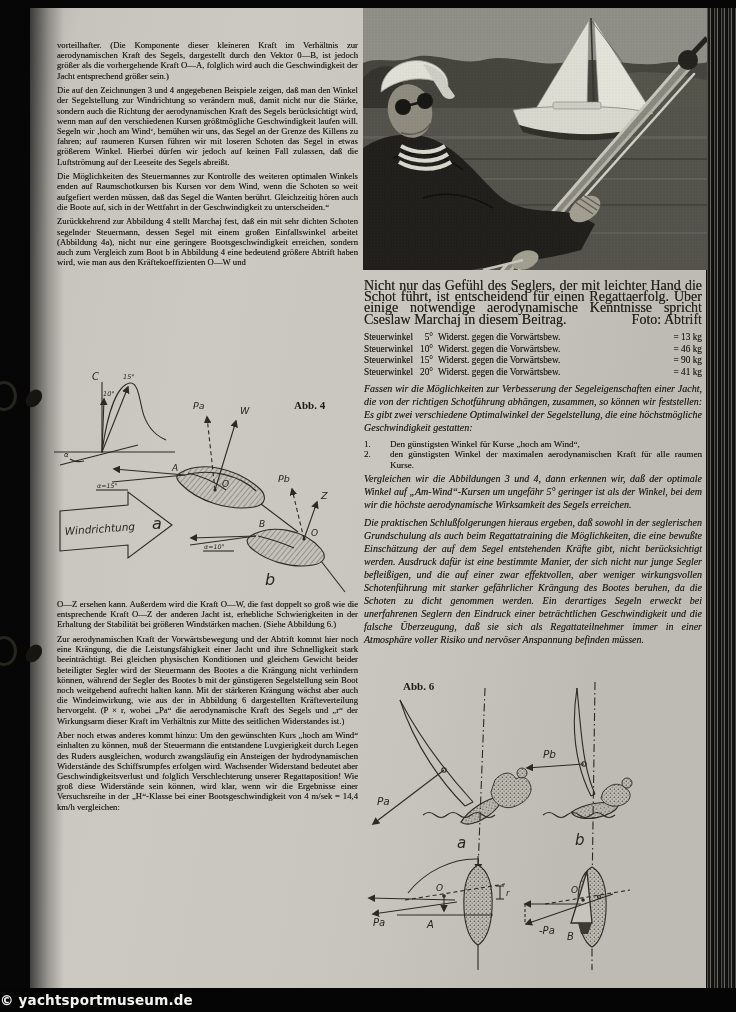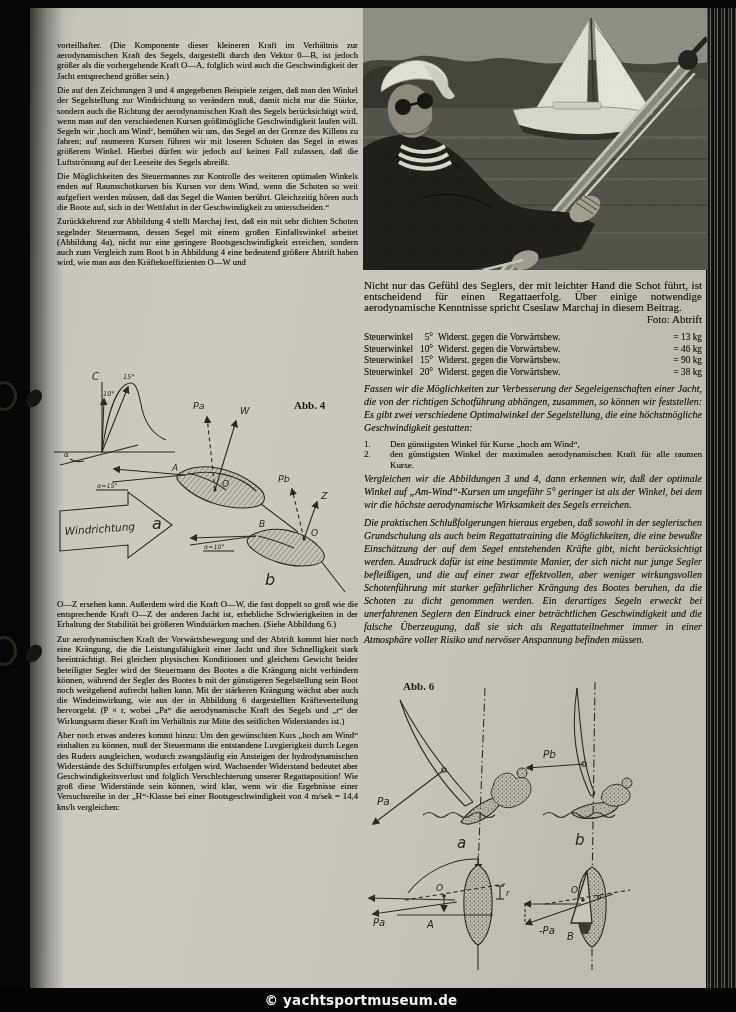--- a/index.html
+++ b/index.html
@@ -5,37 +5,37 @@
   html,body{margin:0;padding:0;background:#000;}
   #stage{position:relative;width:736px;height:1012px;background:#060606;overflow:hidden;
          font-family:"Liberation Serif",serif;}
   .page{position:absolute;left:30px;top:8px;width:676px;height:980px;
         background:linear-gradient(100deg,#aeaca5 0px,#c6c4bd 50px,#cbc9c2 220px,#c7c5be 480px,#bdbbb4 676px);}
   .spine-shadow{position:absolute;left:30px;top:8px;width:34px;height:980px;z-index:3;pointer-events:none;
         background:linear-gradient(90deg,rgba(15,15,13,.72),rgba(15,15,13,.25) 55%,rgba(15,15,13,0));}
   .edge-stack{position:absolute;left:706px;top:8px;width:30px;height:980px;z-index:2;
         background:repeating-linear-gradient(90deg,#0b0b0a 0 1px,#50504b 1px 2px,#1b1b19 2px 4px,#67665f 4px 5px,#121210 5px 7px);}
   .bottom-band{position:absolute;left:0;top:988px;width:736px;height:24px;background:#050505;z-index:6;
-        display:flex;align-items:center;justify-content:center;padding-right:14px;box-sizing:border-box;}
+        display:flex;align-items:center;justify-content:flex-start;padding-right:14px;box-sizing:border-box;}
   .watermark{color:#f4f4f2;font-family:"DejaVu Sans",sans-serif;font-weight:bold;font-size:13.5px;letter-spacing:.2px;}
 
   .hole-ring{position:absolute;width:20px;height:24px;border:3px solid #26251f;border-radius:50%;z-index:4;}
   .hole-blob{position:absolute;width:14px;height:19px;background:#16150f;border-radius:55% 45% 60% 40%;
              transform:rotate(28deg);z-index:4;}
 
   .body-text p{font-size:8.7px;line-height:10.2px;text-align:justify;margin:0 0 4.4px 0;color:#23211b;
                text-shadow:0 0 .4px rgba(35,33,27,.65);hyphens:auto;}
   .col-left{position:absolute;left:57px;top:40px;width:301px;z-index:2;}
   .col-left-bottom{position:absolute;left:57px;top:599px;width:301px;z-index:2;}
 
   .fig4{position:absolute;left:40px;top:369px;width:322px;height:229px;z-index:2;}
   .photo{position:absolute;left:363px;top:8px;width:344px;height:262px;z-index:2;}
 
   .caption{position:absolute;left:364px;top:280px;width:338px;z-index:2;
-           font-size:11px;line-height:11.2px;text-align:justify;color:#23211b;
+           font-size:14px;line-height:11.2px;text-align:justify;color:#23211b;
            text-shadow:0 0 .4px rgba(35,33,27,.65);}
   .caption .credit{float:right;}
 
   .steering{position:absolute;left:364px;top:332px;width:338px;z-index:2;color:#23211b;
             font-size:9.3px;line-height:11.5px;text-shadow:0 0 .4px rgba(35,33,27,.65);}
   .s-row{display:flex;white-space:nowrap;}
   .s-prefix{flex:none;}
   .s-angle{flex:none;width:20px;text-align:right;margin-right:5px;}
   .s-res{flex:none;}
   .s-val{margin-left:auto;}
@@ -226,21 +226,21 @@
     <div class="s-row">
       <span class="s-prefix">Steuerwinkel</span>
       <span class="s-angle">15°</span>
       <span class="s-res">Widerst. gegen die Vorwärtsbew.</span>
       <span class="s-val">= 90 kg</span>
     </div>
     <div class="s-row">
       <span class="s-prefix">Steuerwinkel</span>
       <span class="s-angle">20°</span>
       <span class="s-res">Widerst. gegen die Vorwärtsbew.</span>
-      <span class="s-val">= 38 kg</span>
+      <span class="s-val">= 41 kg</span>
     </div>
   </div>
 
   <section class="col-right">
     <p>Fassen wir die Möglichkeiten zur Verbesserung der Segeleigenschaften einer Jacht, die von der richtigen Schotführung abhängen, zusammen, so können wir feststellen: Es gibt zwei verschiedene Optimalwinkel der Segelstellung, die eine höchstmögliche Geschwindigkeit gestatten:</p>
     <div class="list-item">
       <span class="num">1.</span>
       <span class="li-text">Den günstigsten Winkel für Kurse „hoch am Wind“,</span>
     </div>
     <div class="list-item">

